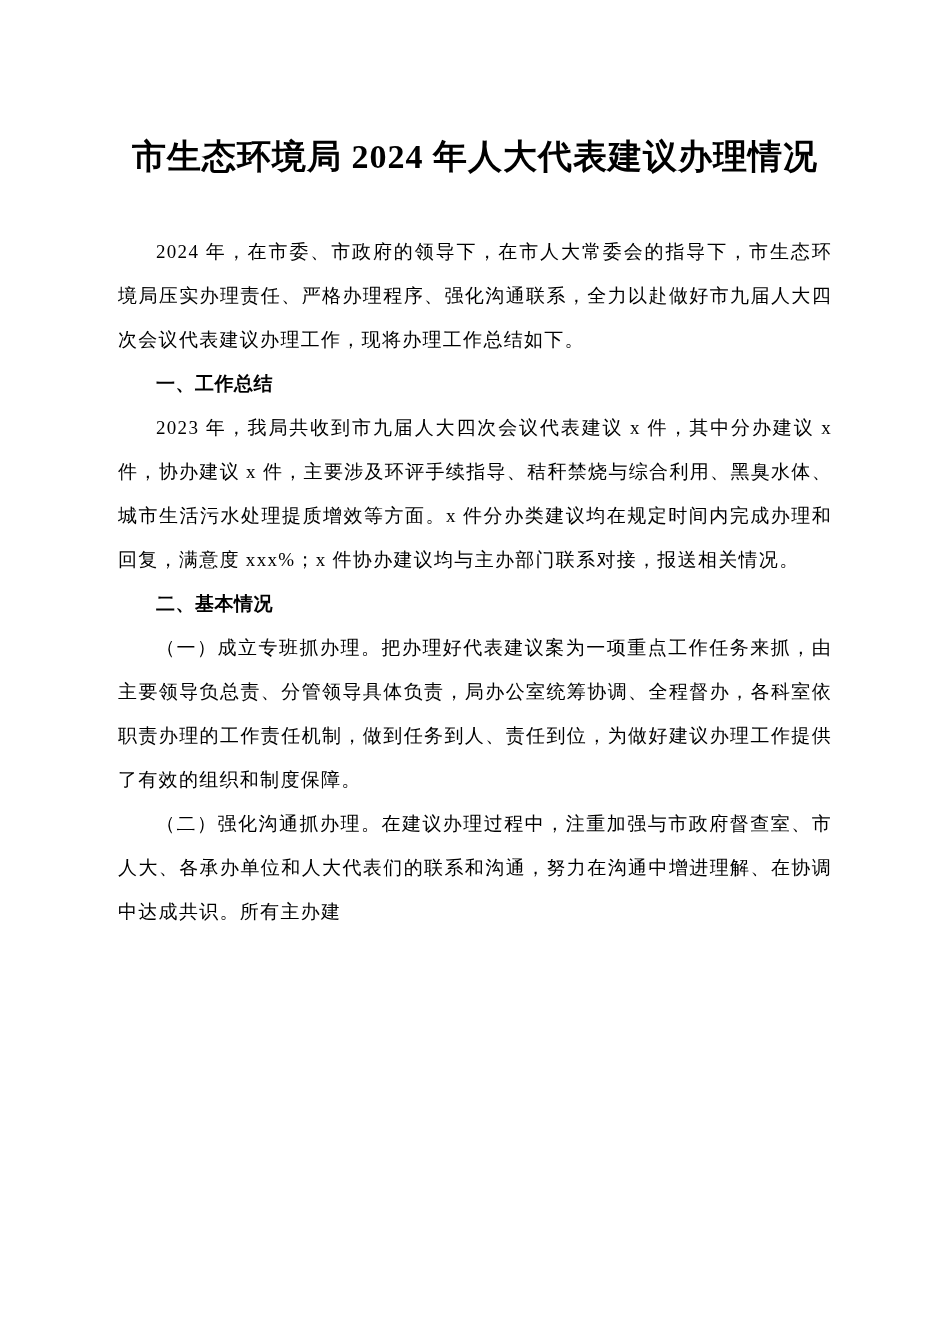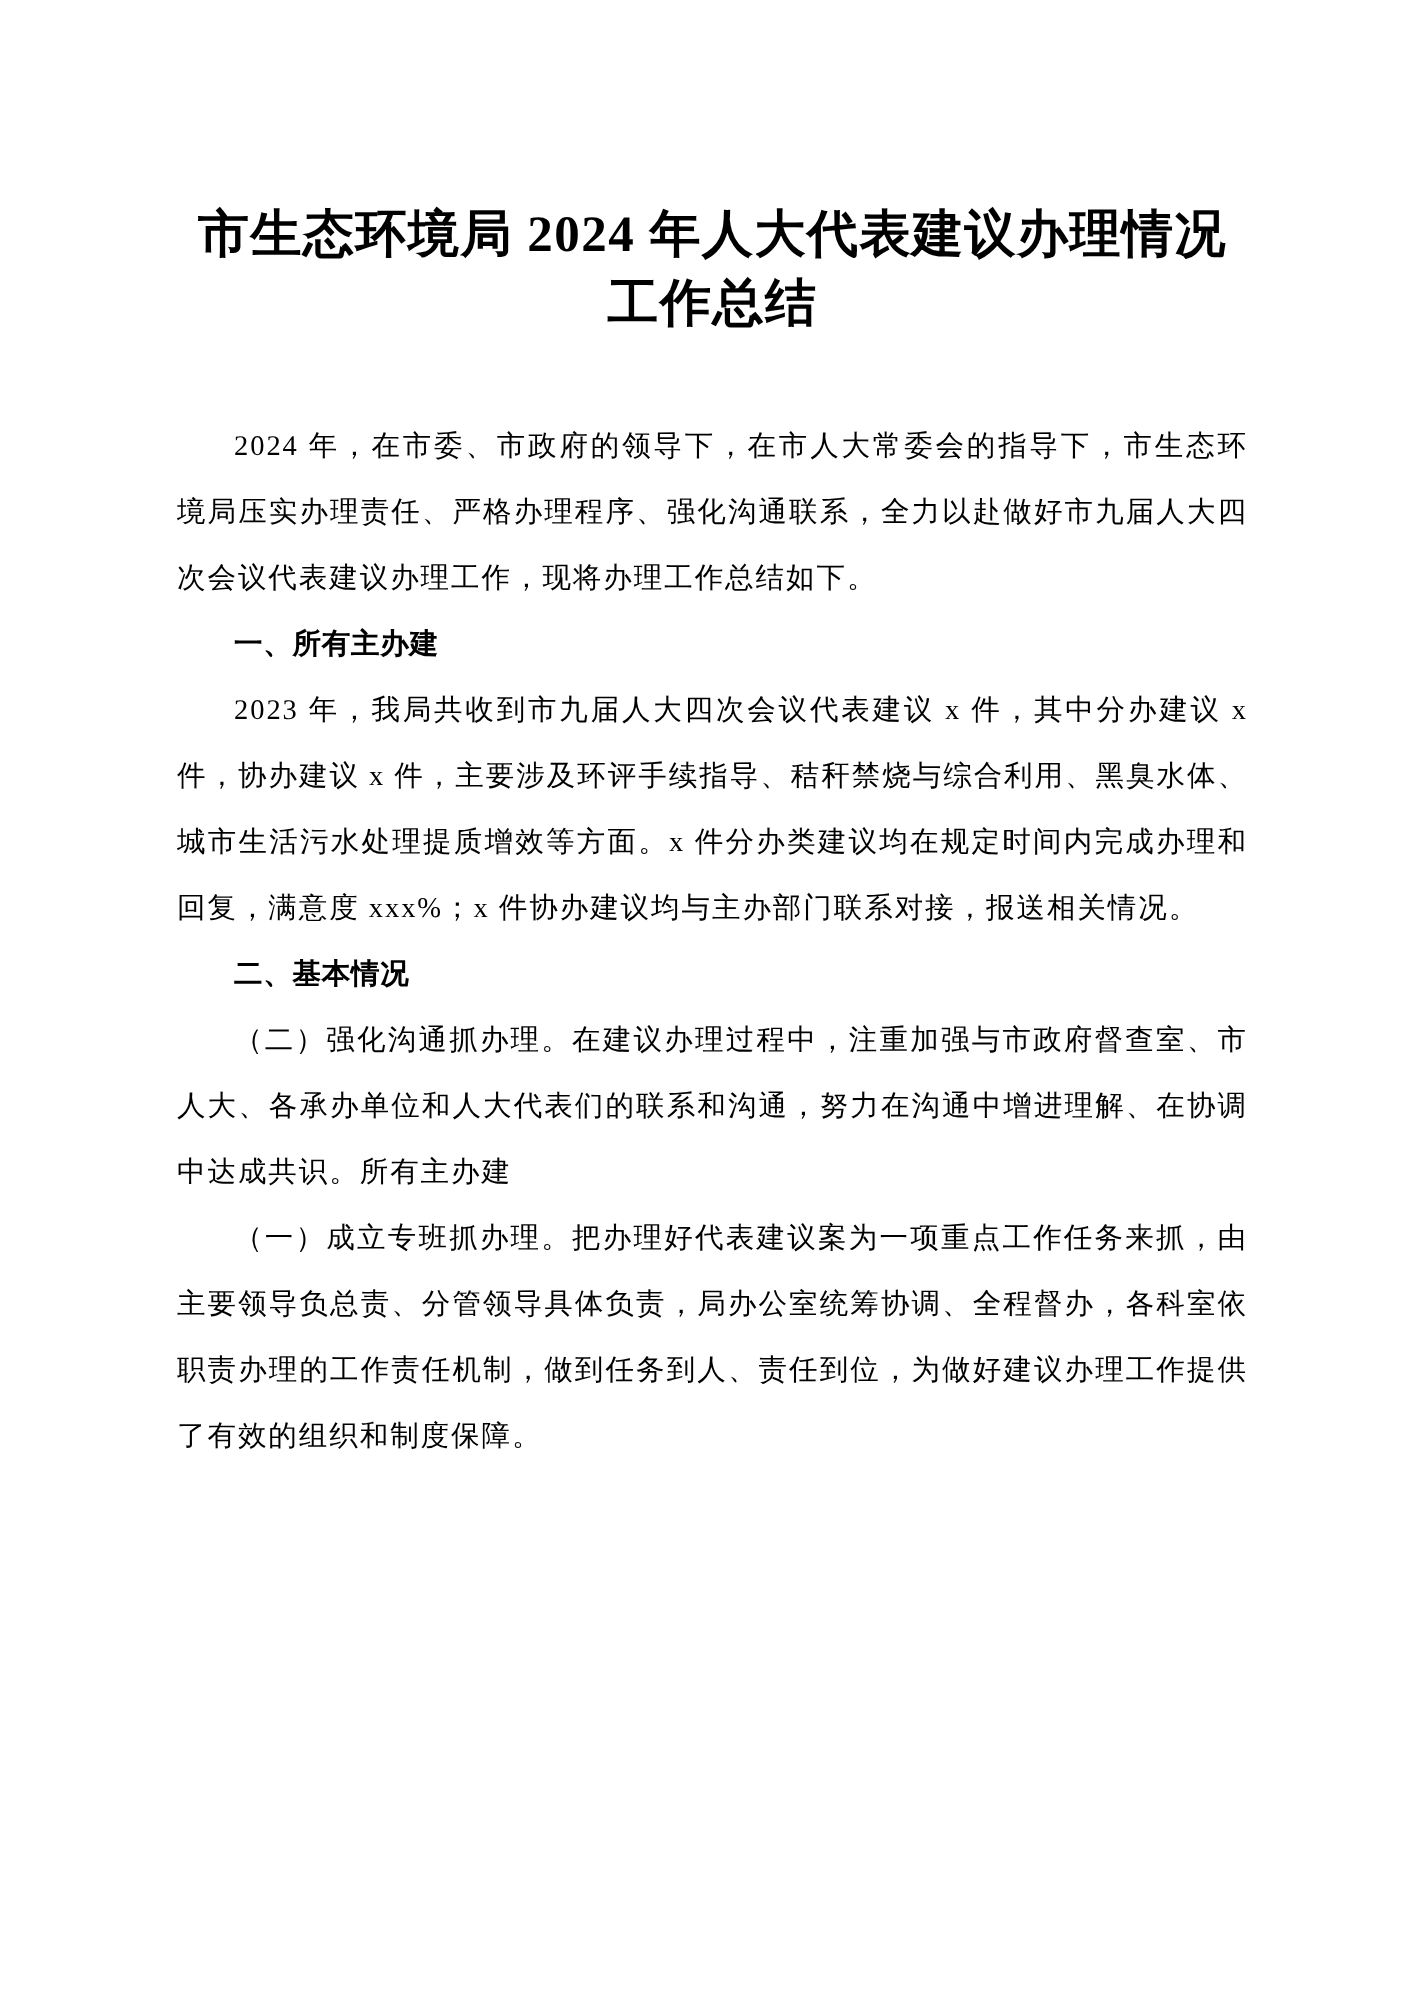--- a/index.html
+++ b/index.html
@@ -51,25 +51,24 @@
     letter-spacing: 0.5px;
   }
 </style>
 </head>
 <body>
 
 <div class="page">
 
   <h1 class="doc-title">
     <span class="title-line">市生态环境局 2024 年人大代表建议办理情况</span>
-    <span class="title-line">工作总结</span>
   </h1>
 
   <div class="doc-body">
     <p class="para">2024 年，在市委、市政府的领导下，在市人大常委会的指导下，市生态环境局压实办理责任、严格办理程序、强化沟通联系，全力以赴做好市九届人大四次会议代表建议办理工作，现将办理工作总结如下。</p>
-    <p class="para-heading">一、所有主办建</p>
+    <p class="para-heading">一、工作总结</p>
     <p class="para">2023 年，我局共收到市九届人大四次会议代表建议 x 件，其中分办建议 x 件，协办建议 x 件，主要涉及环评手续指导、秸秆禁烧与综合利用、黑臭水体、城市生活污水处理提质增效等方面。x 件分办类建议均在规定时间内完成办理和回复，满意度 xxx%；x 件协办建议均与主办部门联系对接，报送相关情况。</p>
     <p class="para-heading">二、基本情况</p>
+    <p class="para">（一）成立专班抓办理。把办理好代表建议案为一项重点工作任务来抓，由主要领导负总责、分管领导具体负责，局办公室统筹协调、全程督办，各科室依职责办理的工作责任机制，做到任务到人、责任到位，为做好建议办理工作提供了有效的组织和制度保障。</p>
     <p class="para">（二）强化沟通抓办理。在建议办理过程中，注重加强与市政府督查室、市人大、各承办单位和人大代表们的联系和沟通，努力在沟通中增进理解、在协调中达成共识。所有主办建</p>
-    <p class="para">（一）成立专班抓办理。把办理好代表建议案为一项重点工作任务来抓，由主要领导负总责、分管领导具体负责，局办公室统筹协调、全程督办，各科室依职责办理的工作责任机制，做到任务到人、责任到位，为做好建议办理工作提供了有效的组织和制度保障。</p>
   </div>
 
 </div>
 
 </body></html>

